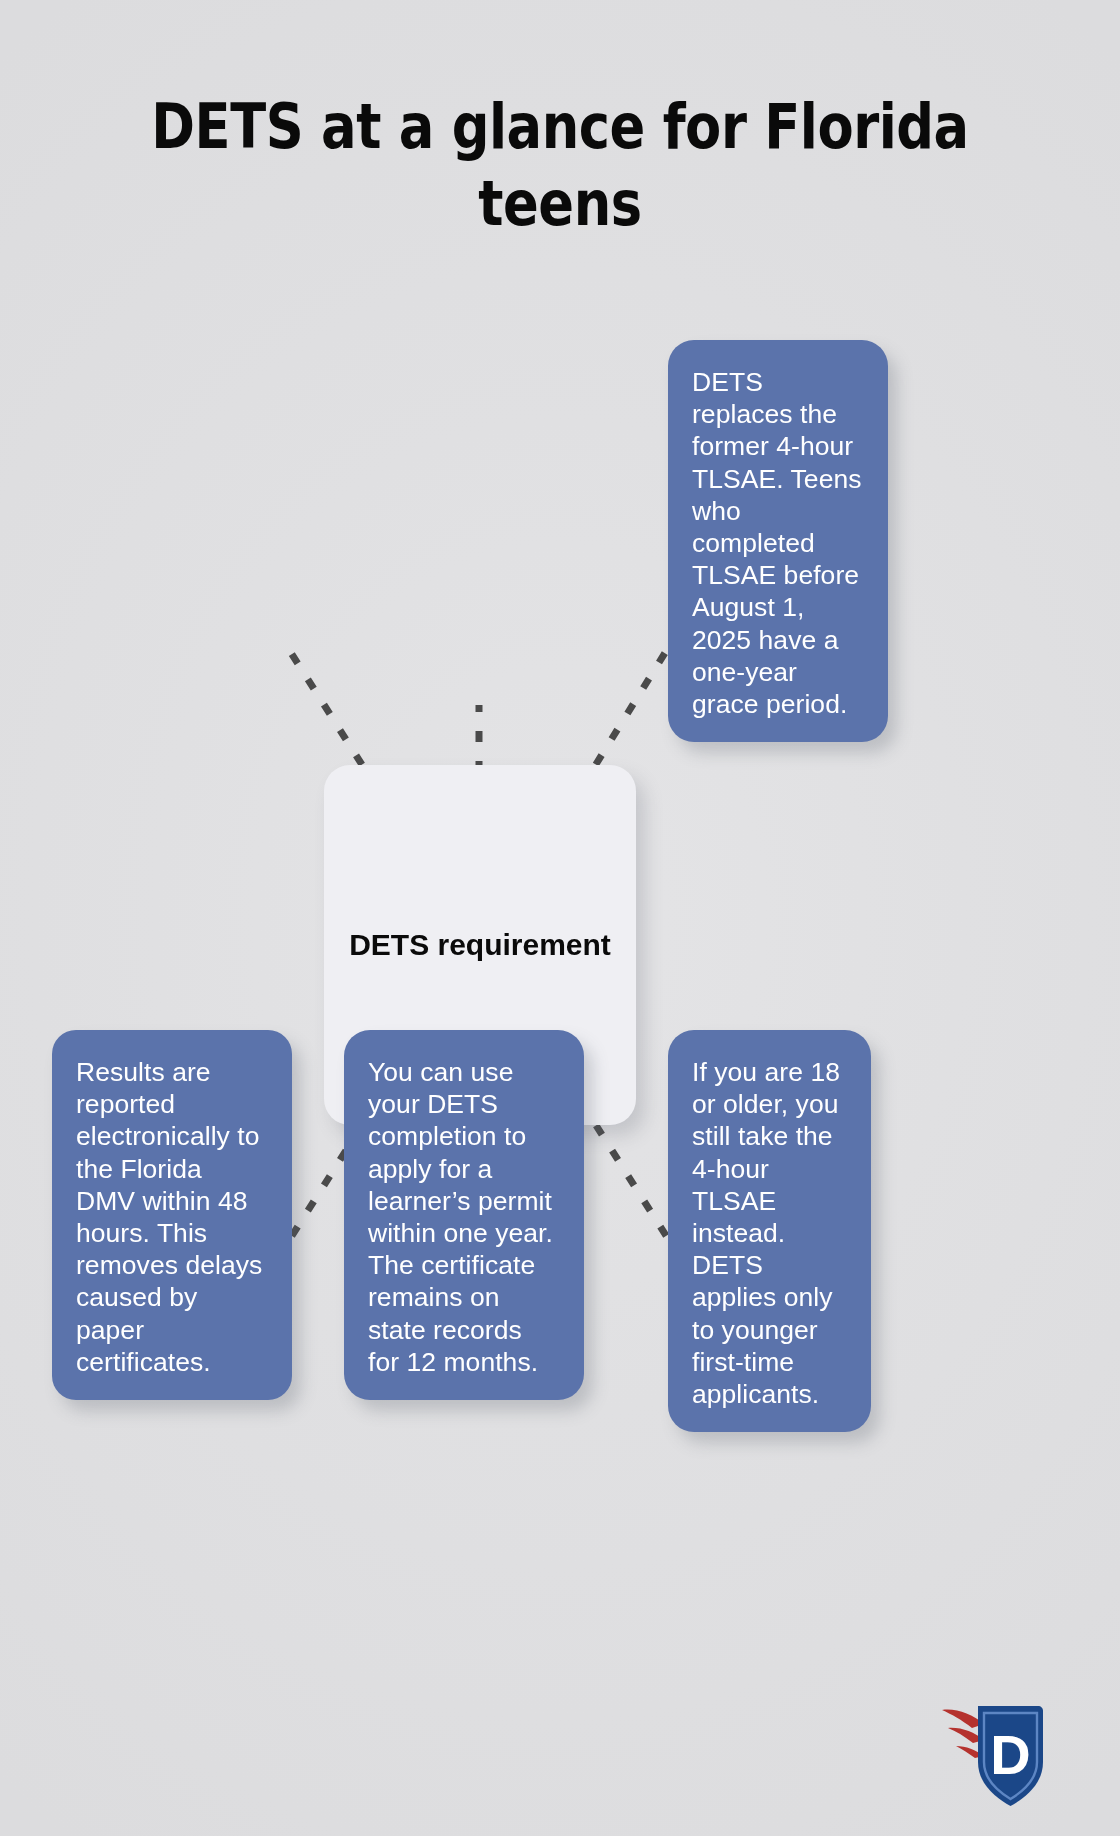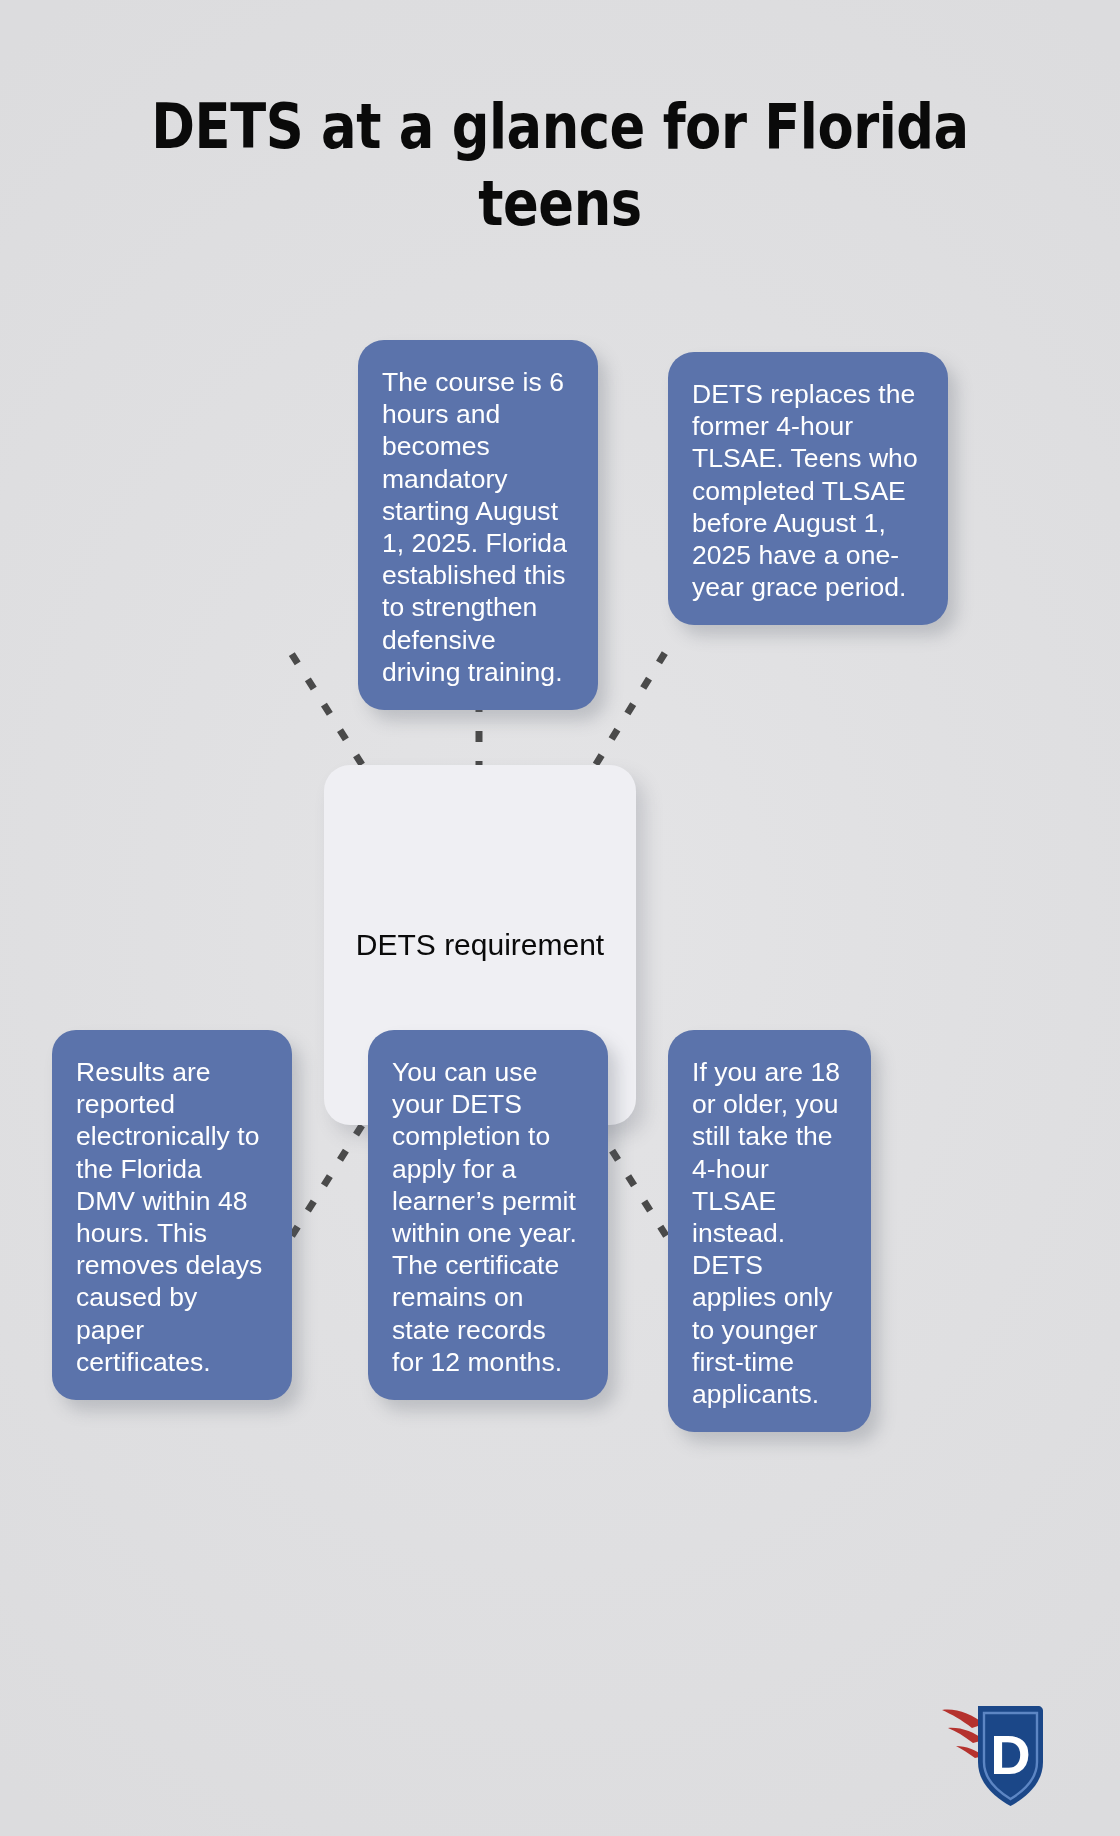--- a/index.html
+++ b/index.html
@@ -61,38 +61,38 @@
     box-shadow: 9px 11px 16px rgba(90, 95, 110, 0.26);
     letter-spacing: 0.05px;
   }
 
   .node-center {
     position: absolute;
     box-sizing: border-box;
     border-radius: 26px;
     background: #efeff3;
     color: #0a0a0a;
-    font-weight: 400;
+    font-weight: 700;
     font-size: 30px;
     line-height: 1.34;
     text-align: right;
     display: flex;
     align-items: center;
     justify-content: center;
     padding: 18px 16px;
     box-shadow: 9px 11px 18px rgba(90, 95, 110, 0.22);
   }
 
   
   #node-tl { left: 52px;  top: 340px;  width: 240px; }
   #node-tm { left: 358px; top: 340px;  width: 240px; }
-  #node-tr { left: 668px; top: 352px;  width: 280px; }
+  #node-tr { left: 668px; top: 340px;  width: 220px; }
   #node-c  { left: 324px; top: 765px;  width: 312px; height: 360px; }
   #node-bl { left: 52px;  top: 1030px; width: 240px; border-radius: 24px; }
-  #node-bm { left: 368px; top: 1030px; width: 240px; }
+  #node-bm { left: 344px; top: 1030px; width: 240px; }
   #node-br { left: 668px; top: 1030px; width: 203px; }
 
   
   #logo {
     position: absolute;
     left: 942px;
     top: 1702px;
     width: 104px;
     height: 108px;
   }
@@ -115,21 +115,20 @@
 
       <line x1="378" y1="1100" x2="288" y2="1242"></line>
 
       <line x1="479" y1="1118" x2="479" y2="1188"></line>
 
       <line x1="580" y1="1100" x2="670" y2="1242"></line>
     </g>
   </svg>
 
 
-  <div class="node" id="node-tm">The course is 6 hours and becomes mandatory starting August 1, 2025. Florida established this to strengthen defensive driving training.</div>
 
   <div class="node" id="node-tr">DETS replaces the former 4-hour TLSAE. Teens who completed TLSAE before August 1, 2025 have a one-year grace period.</div>
 
   <div class="node-center" id="node-c">
     <span>DETS requirement</span>
   </div>
 
   <div class="node" id="node-bl">Results are reported electronically to the Florida DMV within 48 hours. This removes delays caused by paper certificates.</div>
 
   <div class="node" id="node-bm">You can use your DETS completion to apply for a learner’s permit within one year. The certificate remains on state records for 12 months.</div>

